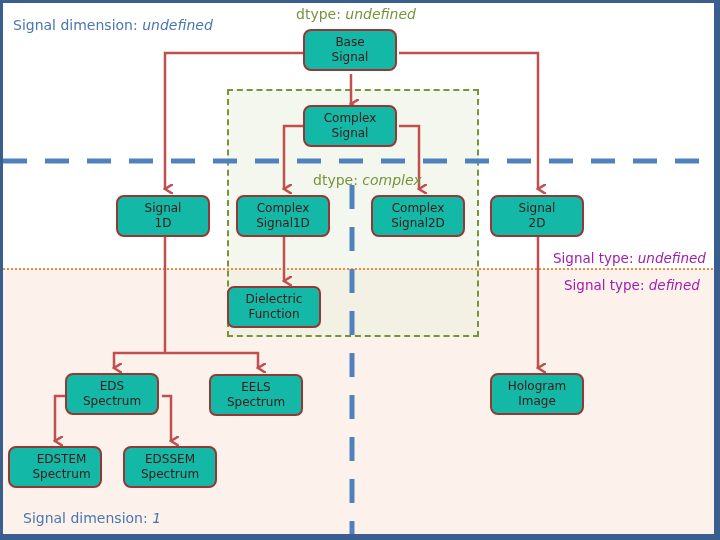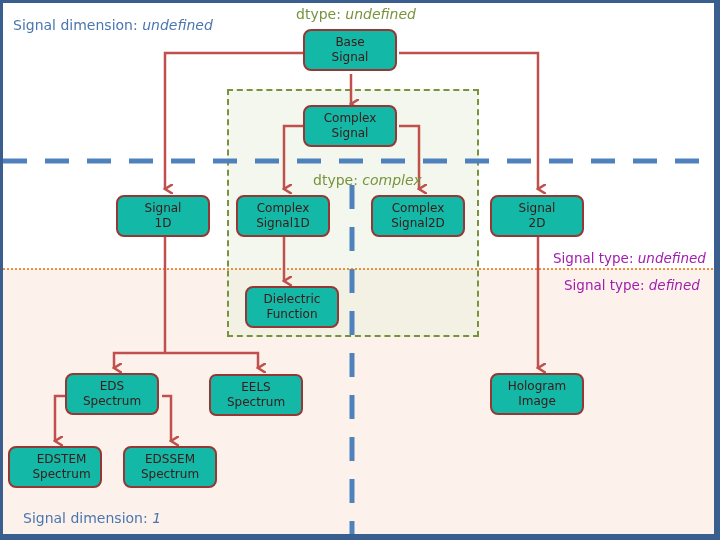--- a/index.html
+++ b/index.html
@@ -64,21 +64,21 @@
     <span>Signal1D</span>
   </div>
   <div class="node" style="left:368px;top:192px;">
     <span>Complex</span>
     <span>Signal2D</span>
   </div>
   <div class="node" style="left:487px;top:192px;">
     <span>Signal</span>
     <span>2D</span>
   </div>
-  <div class="node" style="left:242px;top:283px;">
+  <div class="node" style="left:224px;top:283px;border-radius:7px;">
     <span>Dielectric</span>
     <span>Function</span>
   </div>
   <div class="node" style="left:62px;top:370px;">
     <span>EDS</span>
     <span>Spectrum</span>
   </div>
   <div class="node" style="left:206px;top:371px;border-radius:7px;">
     <span>EELS</span>
     <span>Spectrum</span>

